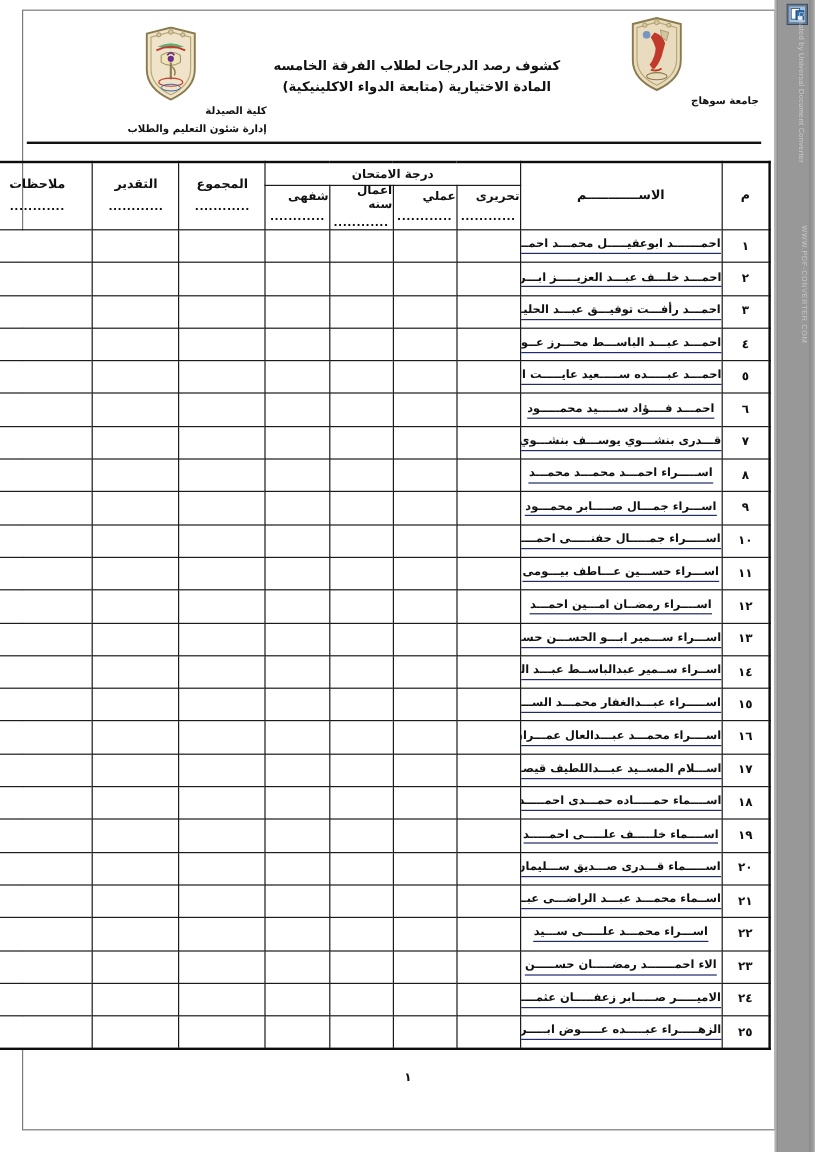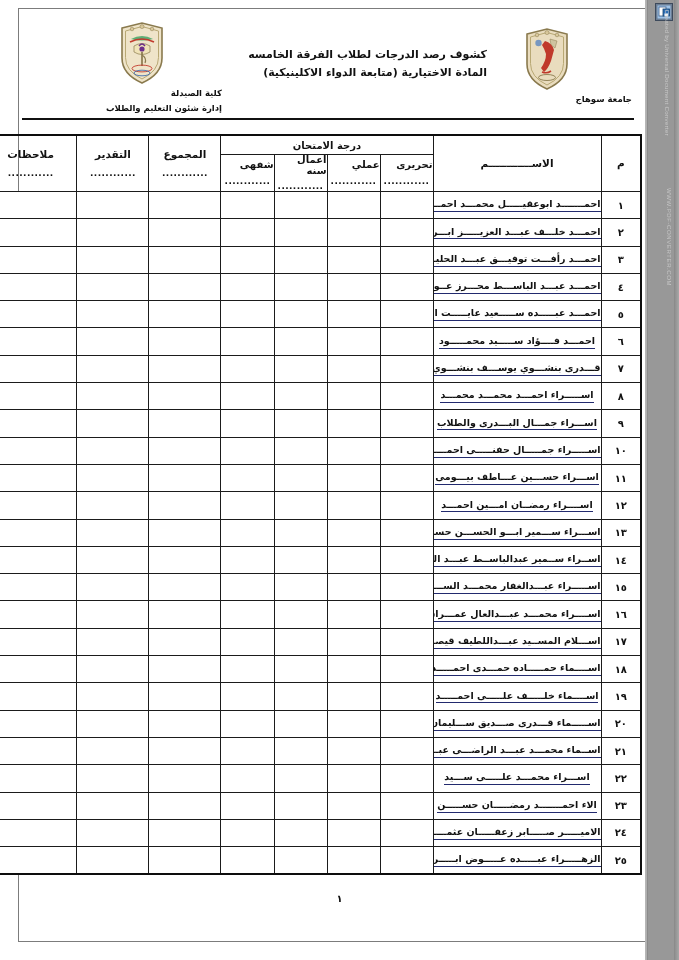--- a/index.html
+++ b/index.html
@@ -42,21 +42,21 @@
     position: absolute;
     left: 22px; top: 118px;
     width: 612px; height: 0;
     border-top: 2px solid #111;
   }
 
   .logo-block {
     position: absolute;
   }
   .logo-left  { left: 40px;  top: 8px;  width: 160px; }
-  .logo-right { left: 440px; top: 14px;  width: 170px; }
+  .logo-right { left: 440px; top: 0;  width: 170px; }
 
   .shield {
     position: relative;
     margin: 0 auto;
     width: 46px; height: 62px;
   }
   .shield svg { display: block; }
 
   .logo-cap {
     font-size: 8.5px;
@@ -64,20 +64,21 @@
     color: #111;
     line-height: 1.45;
     margin-top: 3px;
     white-space: nowrap;
   }
 
   .title-block {
     position: absolute;
     left: 185px; top: 32px;
     width: 280px;
+    text-align: center;
   }
   .title-line {
     font-size: 11px;
     font-weight: bold;
     color: #111;
     line-height: 1.65;
     white-space: nowrap;
   }
 
   
@@ -426,21 +427,21 @@
             <td class="blank-cell row-cell"></td>
             <td class="blank-cell row-cell"></td>
             <td class="blank-cell row-cell"></td>
             <td class="blank-cell row-cell"></td>
             <td class="blank-cell row-cell"></td>
             <td class="blank-cell row-cell"></td>
             <td class="blank-cell row-cell"></td>
           </tr>
           <tr class="row-cell">
             <td class="num-cell row-cell">٩</td>
-            <td class="name-cell row-cell"><span>اســـراء جمـــال البـــدرى والطلاب</span></td>
+            <td class="name-cell row-cell"><span>اســـراء جمـــال صـــــابر محمـــود</span></td>
             <td class="blank-cell row-cell"></td>
             <td class="blank-cell row-cell"></td>
             <td class="blank-cell row-cell"></td>
             <td class="blank-cell row-cell"></td>
             <td class="blank-cell row-cell"></td>
             <td class="blank-cell row-cell"></td>
             <td class="blank-cell row-cell"></td>
           </tr>
           <tr class="row-cell">
             <td class="num-cell row-cell">١٠</td>

